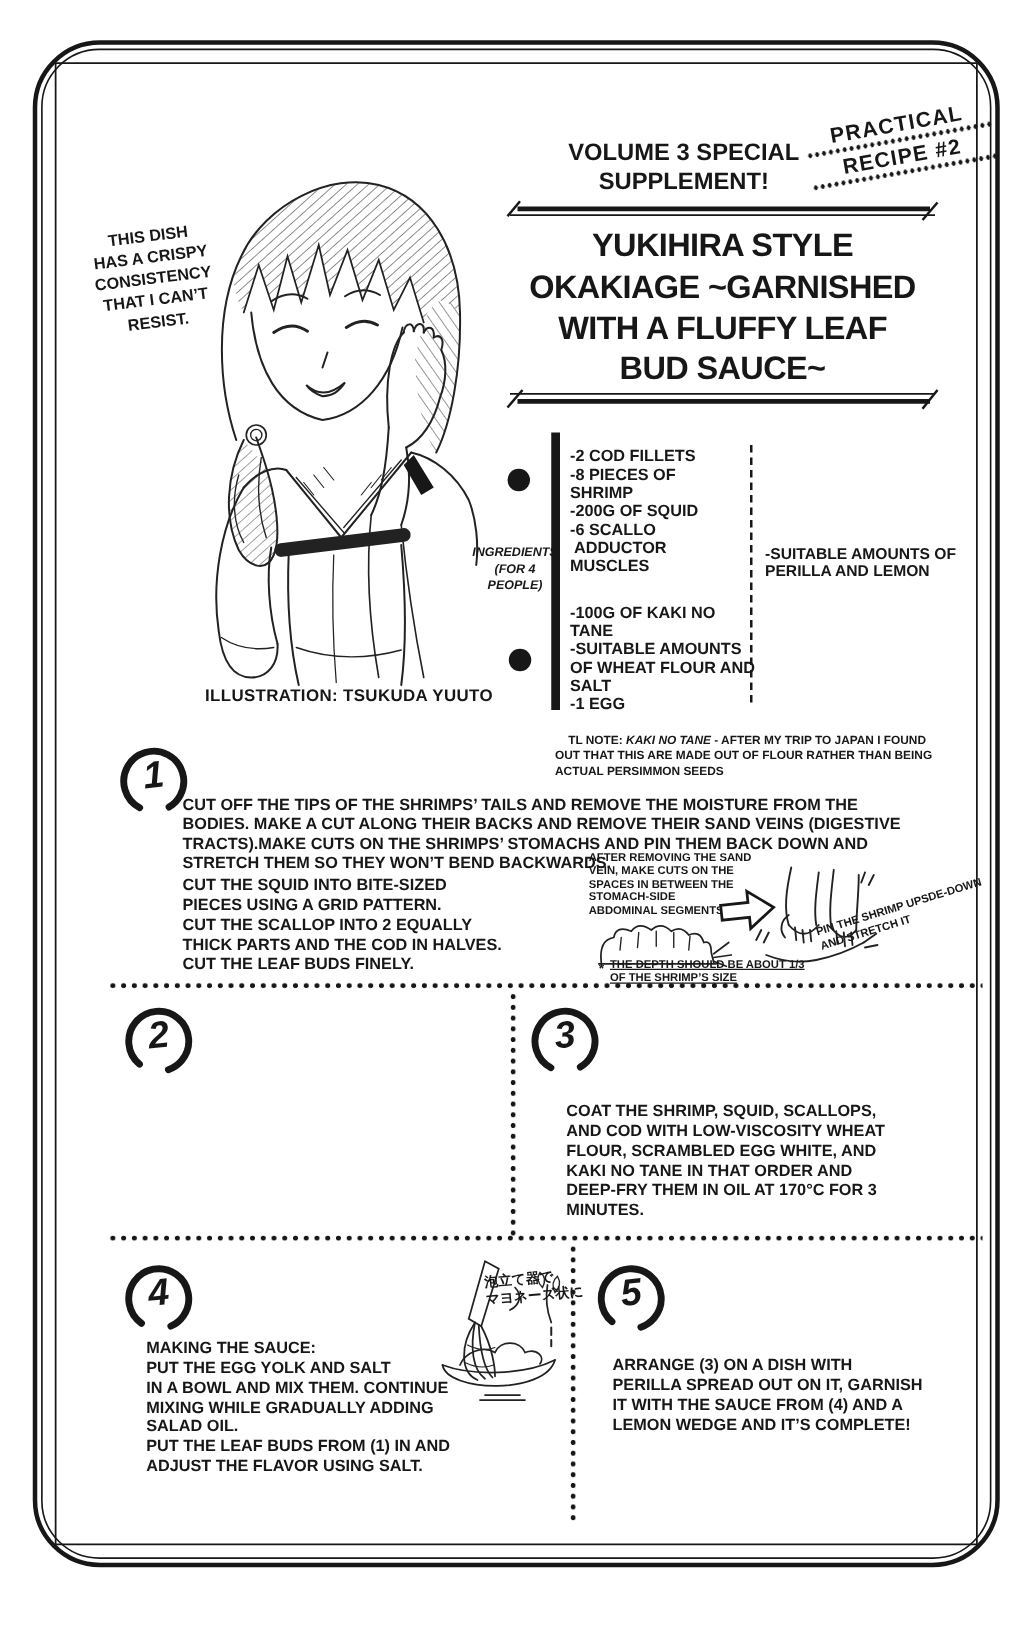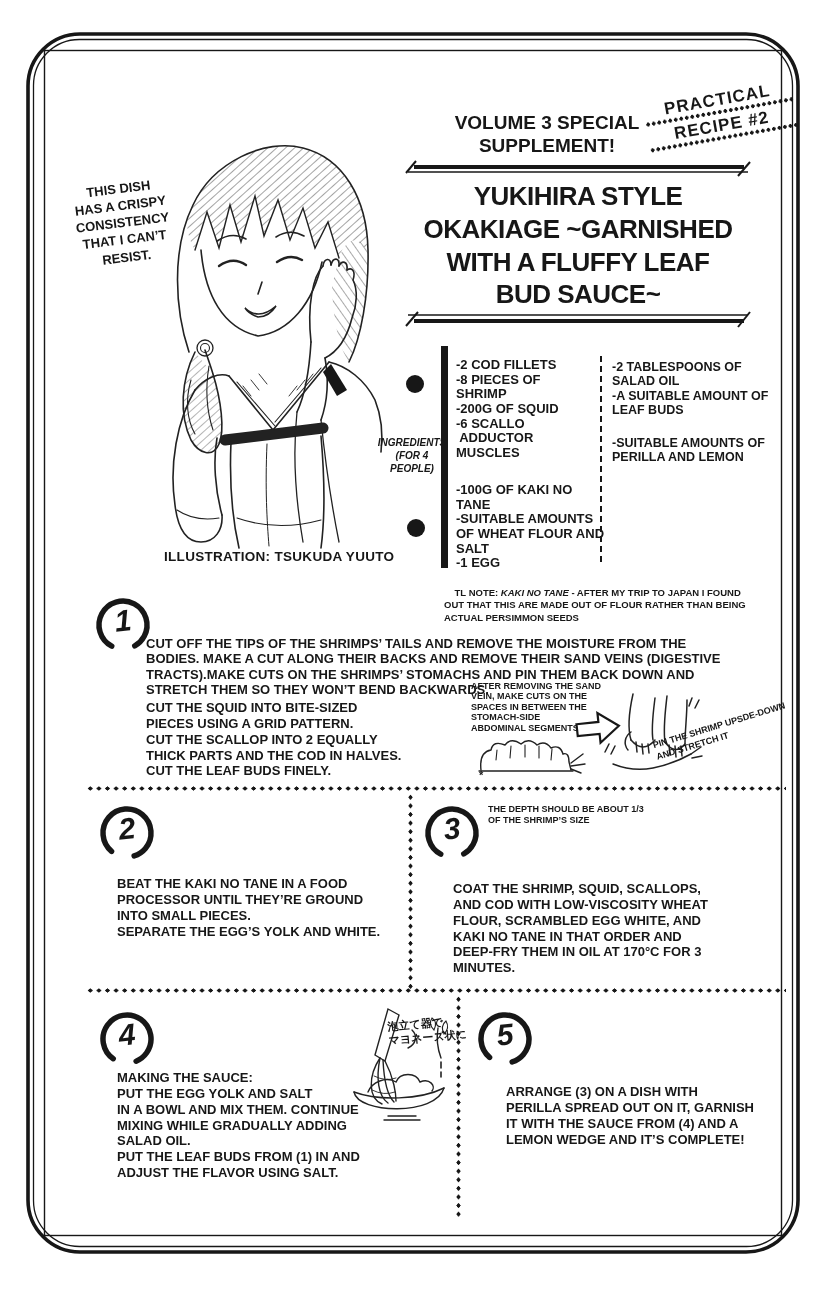--- a/index.html
+++ b/index.html
@@ -147,24 +147,20 @@
 -6 SCALLO
  ADDUCTOR
 MUSCLES</div>
   <div class="txt" style="left:456px;top:483px;font-size:13px;line-height:1.13;">-100G OF KAKI NO
 TANE
 -SUITABLE AMOUNTS
 OF WHEAT FLOUR AND
 SALT
 -1 EGG</div>
   <div style="position:absolute;left:600px;top:356px;height:206px;border-left:2px dashed #171717;"></div>
-  <div class="txt" style="left:612px;top:360px;font-size:12.5px;line-height:1.15;">-2 TABLESPOONS OF
-SALAD OIL
--A SUITABLE AMOUNT OF
-LEAF BUDS</div>
   <div class="txt" style="left:612px;top:436px;font-size:12.5px;line-height:1.15;">-SUITABLE AMOUNTS OF
 PERILLA AND LEMON</div>
 
   <div class="txt" style="left:444px;top:574px;font-size:9.5px;line-height:1.32;white-space:pre-wrap;width:345px;">
     <span>TL NOTE: </span><span style="font-style:italic;">KAKI NO TANE</span><span style="white-space:pre;"> - AFTER MY TRIP TO JAPAN I FOUND
 OUT THAT THIS ARE MADE OUT OF FLOUR RATHER THAN BEING
 ACTUAL PERSIMMON SEEDS</span>
   </div>
 
   <div class="stepcirc" style="left:94px;top:596px;">
@@ -212,38 +208,34 @@
   <svg width="108" height="40" viewBox="0 0 108 40" style="left:477px;top:736px;">
     <g fill="none" stroke="#222" stroke-width="1.4" stroke-linecap="round">
       <path d="M4,34 Q2,16 14,14 Q16,4 28,9 Q34,1 44,8 Q52,1 60,9 Q68,4 74,12 Q83,8 86,18 Q92,16 92,26 L94,34"></path>
       <path d="M2,35 L96,35"></path>
       <path d="M20,14 L19,24 M34,10 L33,22 M48,9 L48,21 M62,10 L62,22 M75,13 L74,24" stroke-width="1.1"></path>
       <path d="M94,27 L106,18 M94,30 L108,28 M94,33 L104,37"></path>
     </g>
   </svg>
 
   <div class="txt" style="left:479px;top:769px;font-size:11px;">*</div>
-  <div class="txt" style="left:488px;top:804px;font-size:9px;line-height:1.25;">THE DEPTH SHOULD BE ABOUT 1/3
+  <div class="txt" style="left:488px;top:766px;font-size:9px;line-height:1.25;text-decoration:underline;">THE DEPTH SHOULD BE ABOUT 1/3
 OF THE SHRIMP’S SIZE</div>
   <div class="txt" style="left:652px;top:720px;font-size:9px;line-height:1.3;transform:rotate(-17deg);">PIN THE SHRIMP UPSDE-DOWN
 AND STRETCH IT</div>
 
   <div class="dot-h" style="left:86px;top:786px;width:700px;"></div>
   <div class="dot-v" style="left:408px;top:793px;height:196px;"></div>
 
   <div class="stepcirc" style="left:98px;top:804px;">
     <svg width="58" height="58" viewBox="0 0 58 58" style="left:0;top:0;">
       <circle cx="29" cy="29" r="24" fill="none" stroke="#171717" stroke-width="5.5" stroke-linecap="round" stroke-dasharray="126 25" transform="rotate(130 29 29)"></circle>
     </svg>
     <span class="num">2</span>
   </div>
-  <div class="txt" style="left:117px;top:876px;font-size:13px;line-height:1.22;">BEAT THE KAKI NO TANE IN A FOOD
-PROCESSOR UNTIL THEY’RE GROUND
-INTO SMALL PIECES.
-SEPARATE THE EGG’S YOLK AND WHITE.</div>
 
   <div class="stepcirc" style="left:423px;top:804px;">
     <svg width="58" height="58" viewBox="0 0 58 58" style="left:0;top:0;">
       <circle cx="29" cy="29" r="24" fill="none" stroke="#171717" stroke-width="5.5" stroke-linecap="round" stroke-dasharray="126 25" transform="rotate(118 29 29)"></circle>
     </svg>
     <span class="num">3</span>
   </div>
   <div class="txt" style="left:453px;top:881px;font-size:13px;line-height:1.22;">COAT THE SHRIMP, SQUID, SCALLOPS,
 AND COD WITH LOW-VISCOSITY WHEAT
 FLOUR, SCRAMBLED EGG WHITE, AND
@@ -288,18 +280,18 @@
   </svg>
   <div class="txt" style="left:388px;top:1016px;font-size:11px;line-height:1.3;transform:rotate(-5deg);font-weight:700;">泡立て器で
 マヨネーズ状に</div>
 
   <div class="stepcirc" style="left:476px;top:1010px;">
     <svg width="58" height="58" viewBox="0 0 58 58" style="left:0;top:0;">
       <circle cx="29" cy="29" r="24" fill="none" stroke="#171717" stroke-width="5.5" stroke-linecap="round" stroke-dasharray="126 25" transform="rotate(130 29 29)"></circle>
     </svg>
     <span class="num">5</span>
   </div>
-  <div class="txt" style="left:506px;top:1084px;font-size:13px;line-height:1.22;">ARRANGE (3) ON A DISH WITH
+  <div class="txt" style="left:490px;top:1084px;font-size:13px;line-height:1.22;">ARRANGE (3) ON A DISH WITH
 PERILLA SPREAD OUT ON IT, GARNISH
 IT WITH THE SAUCE FROM (4) AND A
 LEMON WEDGE AND IT’S COMPLETE!</div>
 
 </div>
 
 </body></html>

